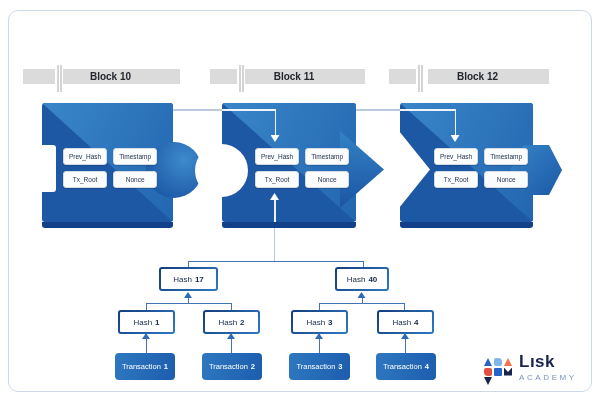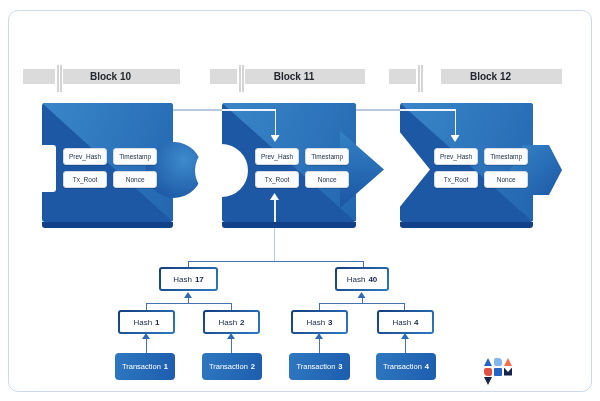--- a/index.html
+++ b/index.html
@@ -87,21 +87,21 @@
   <div class="hseg" style="left:210px;width:27px;"></div>
   <div class="tear" style="left:239px;"></div>
   <div class="tear" style="left:242px;"></div>
   <div class="hbar" style="left:245px;width:120px;align-items:center;">
     <span>Block 11</span>
   </div>
 
   <div class="hseg" style="left:389px;width:27px;"></div>
   <div class="tear" style="left:418px;"></div>
   <div class="tear" style="left:421px;"></div>
-  <div class="hbar" style="left:441px;width:121px;">
+  <div class="hbar" style="left:428px;width:121px;">
     <span>Block 12</span>
   </div>
 
   <div class="block" style="left:42px;width:131px;">
     <div class="knob-circle"></div>
     <div class="notch-rect"></div>
     <div class="chips" style="left:21px;">
       <div class="chip">Prev_Hash</div>
       <div class="chip">Timestamp</div>
       <div class="chip">Tx_Root</div>
@@ -216,14 +216,18 @@
   <div class="logo">
     <div class="mark">
       <div class="cell" style="left:0;top:0;background:#2563c9;clip-path:polygon(50% 0,100% 100%,0 100%);"></div>
       <div class="cell" style="left:10px;top:0;background:#82b6ea;border-radius:2px 4px 2px 2px;"></div>
       <div class="cell" style="left:20px;top:0;background:#f1744e;clip-path:polygon(50% 0,100% 100%,0 100%);"></div>
       <div class="cell" style="left:0;top:9.5px;background:#e25044;border-radius:2px 2px 2px 4px;"></div>
       <div class="cell" style="left:10px;top:9.5px;background:#2563c9;border-radius:1px;"></div>
       <div class="cell" style="left:20px;top:9.5px;background:#18244d;clip-path:polygon(0 0,50% 55%,100% 0,100% 100%,0 100%);"></div>
       <div class="cell" style="left:0;top:19px;background:#18244d;clip-path:polygon(0 0,100% 0,50% 100%);"></div>
     </div>
+    <div class="brand">
+      <div class="brand-name">Lısk</div>
+      <div class="brand-sub">ACADEMY</div>
+    </div>
   </div>
 </div>
 
 </body></html>

